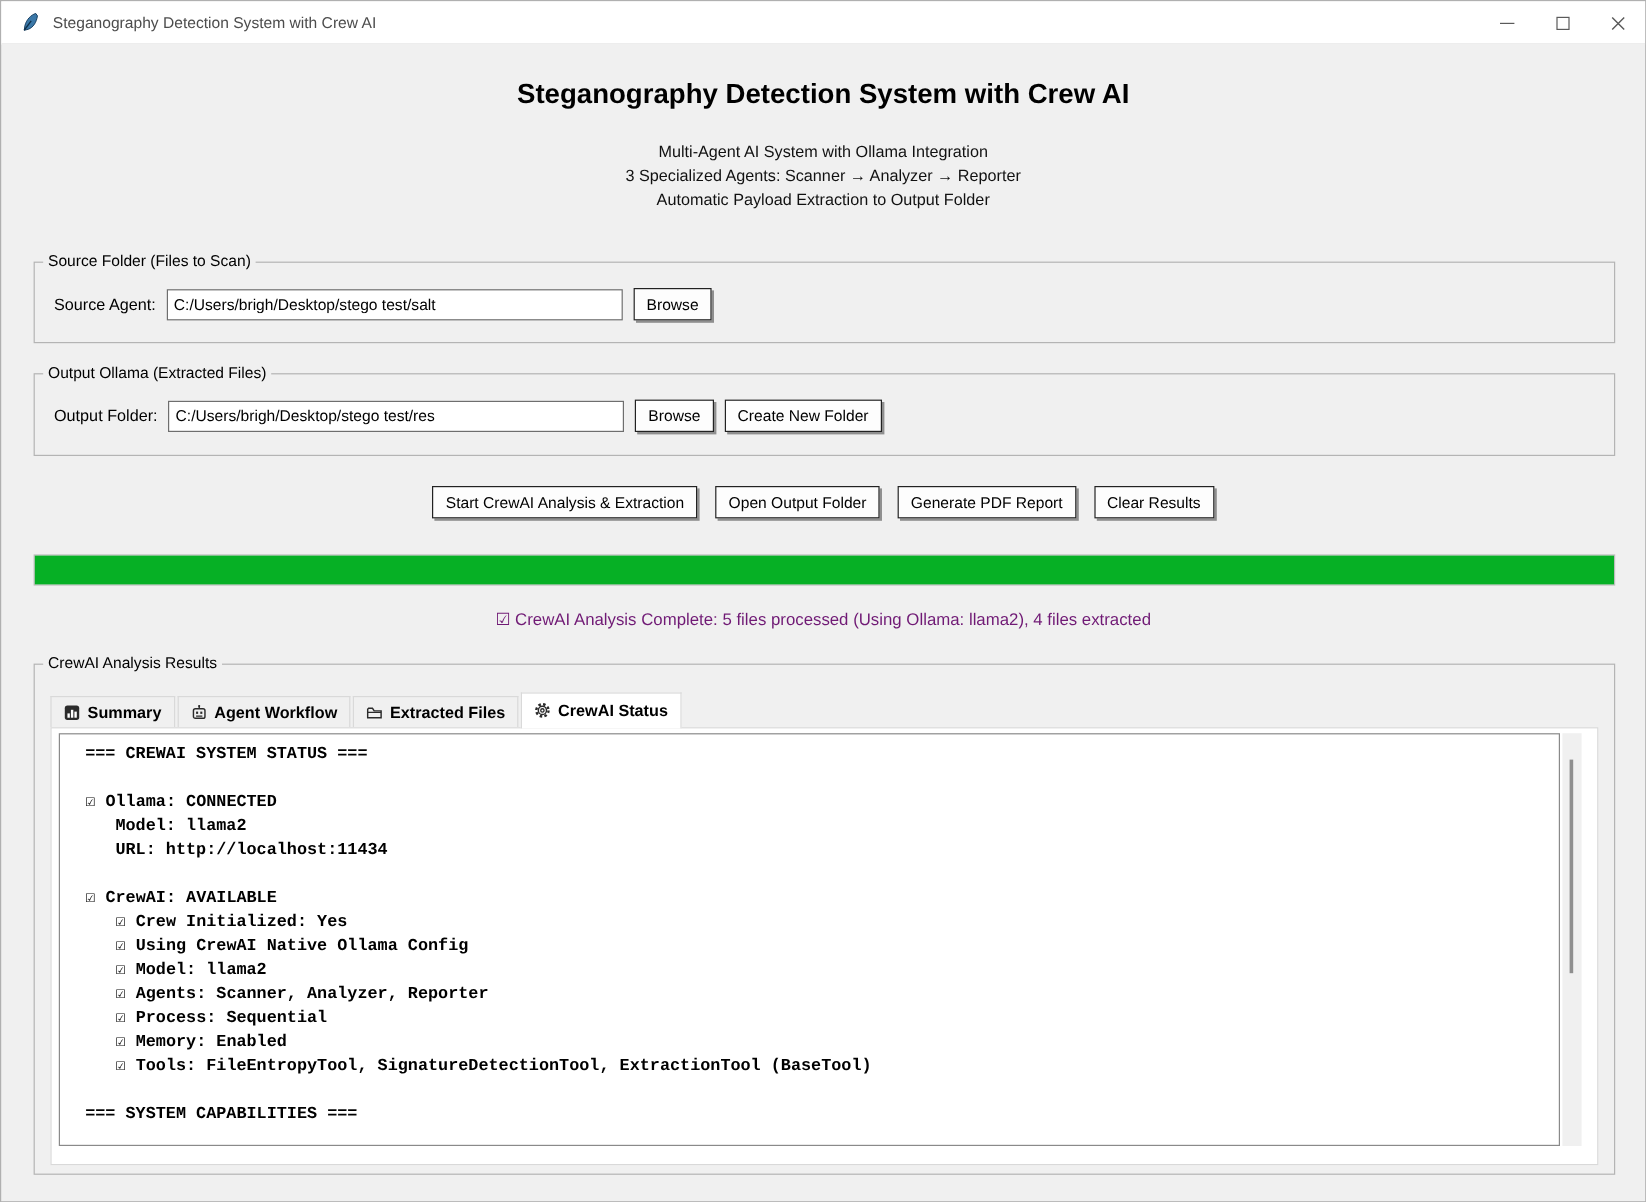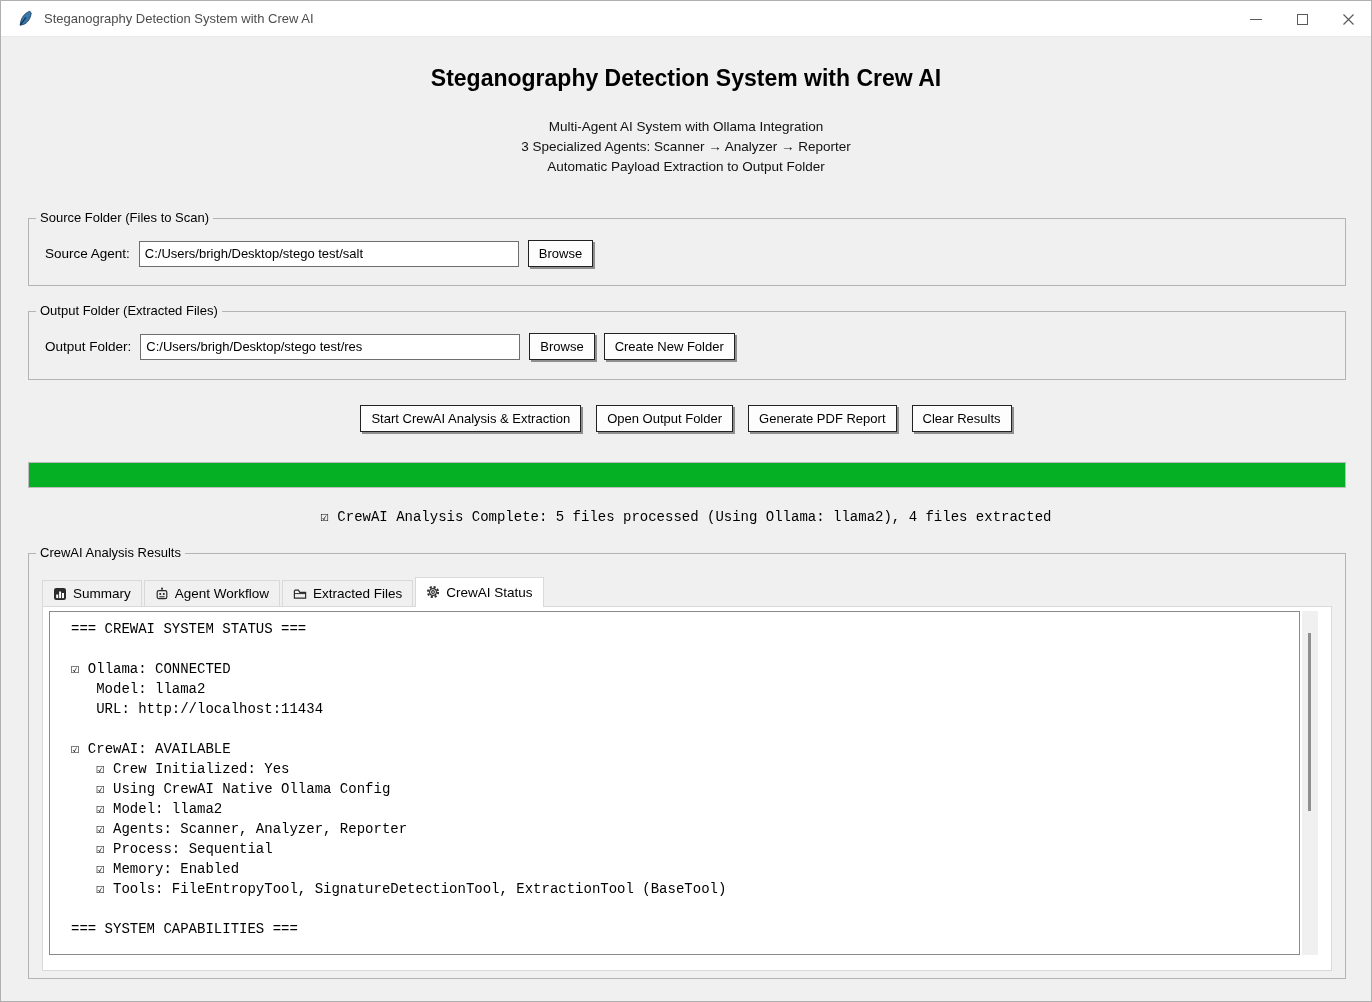--- a/index.html
+++ b/index.html
@@ -54,21 +54,21 @@
   
   .progress-track { position:absolute; top:461px; left:27px; width:1318px;
                     height:26px; background:#e6e6e6; border:1px solid #bcbcbc; }
   .progress-fill { height:100%; width:100%; background:#06b025; }
 
   
   .status-line { position:absolute; top:507px; left:0; width:100%;
                  text-align:center; font-size:14px; font-weight:500; }
 
   
-  .notebook { position:absolute; left:13px; right:13px; top:22px; bottom:7px; }
+  .notebook { position:absolute; left:13px; right:13px; top:22px; bottom:7px;font-weight:bold; }
   .tab-row { display:flex; align-items:flex-end; height:30px; }
   .tab { display:flex; align-items:center; gap:6px; padding:0 10px;
          height:26px; background:#f0f0f0; border:1px solid #d9d9d9;
          border-bottom:none; font-size:13.5px; color:#000; cursor:default; }
   .tab + .tab { margin-left:2px; }
   .tab.active { height:30px; background:#ffffff; position:relative; z-index:2;
                 margin-bottom:-1px; padding-bottom:1px;margin-top:15px; }
   .tab .ticon { width:14px; height:14px; flex:0 0 auto; }
   .pane { position:absolute; top:30px; left:0; right:0; bottom:0;
           background:#ffffff; border:1px solid #d9d9d9; }
@@ -118,41 +118,41 @@
   <div class="groupbox" id="source-group">
     <span class="legend">Source Folder (Files to Scan)</span>
     <div class="folder-row">
       <label>Source Agent:</label>
       <input class="entry" type="text" value="C:/Users/brigh/Desktop/stego test/salt" style="">
       <button class="btn">Browse</button>
     </div>
   </div>
 
   <div class="groupbox" id="output-group">
-    <span class="legend">Output Folder (Extracted Files)</span>
+    <span class="legend">Output Ollama (Extracted Files)</span>
     <div class="folder-row">
       <label>Output Folder:</label>
       <input class="entry" type="text" value="C:/Users/brigh/Desktop/stego test/res" style="">
       <button class="btn">Browse</button>
       <button class="btn">Create New Folder</button>
     </div>
   </div>
 
   <div class="actions">
     <button class="btn">Start CrewAI Analysis &amp; Extraction</button>
     <button class="btn">Open Output Folder</button>
     <button class="btn">Generate PDF Report</button>
     <button class="btn">Clear Results</button>
   </div>
 
   <div class="progress-track">
     <div class="progress-fill" id="progress-fill" style="width: 100%; background: rgb(6, 176, 37);"></div>
   </div>
 
-  <div class="status-line" id="status-line" style="color: #000000; font-family: Liberation Mono, monospace;">☑ CrewAI Analysis Complete: 5 files processed (Using Ollama: llama2), 4 files extracted</div>
+  <div class="status-line" id="status-line" style="color: #701a75;">☑ CrewAI Analysis Complete: 5 files processed (Using Ollama: llama2), 4 files extracted</div>
 
   <div class="groupbox" id="results-group">
     <span class="legend">CrewAI Analysis Results</span>
 
     <div class="notebook">
       <div class="tab-row">
 
         <div class="tab">
           <svg class="ticon" viewBox="0 0 14 14">
             <rect x="1" y="1" width="12" height="12" rx="2.2" fill="#2b2b2b"></rect>

